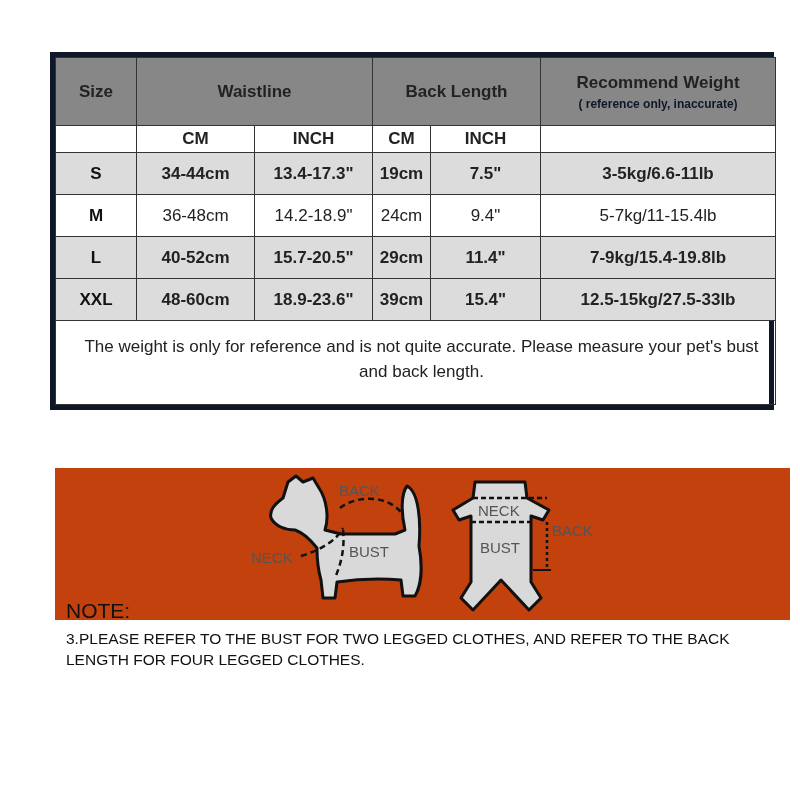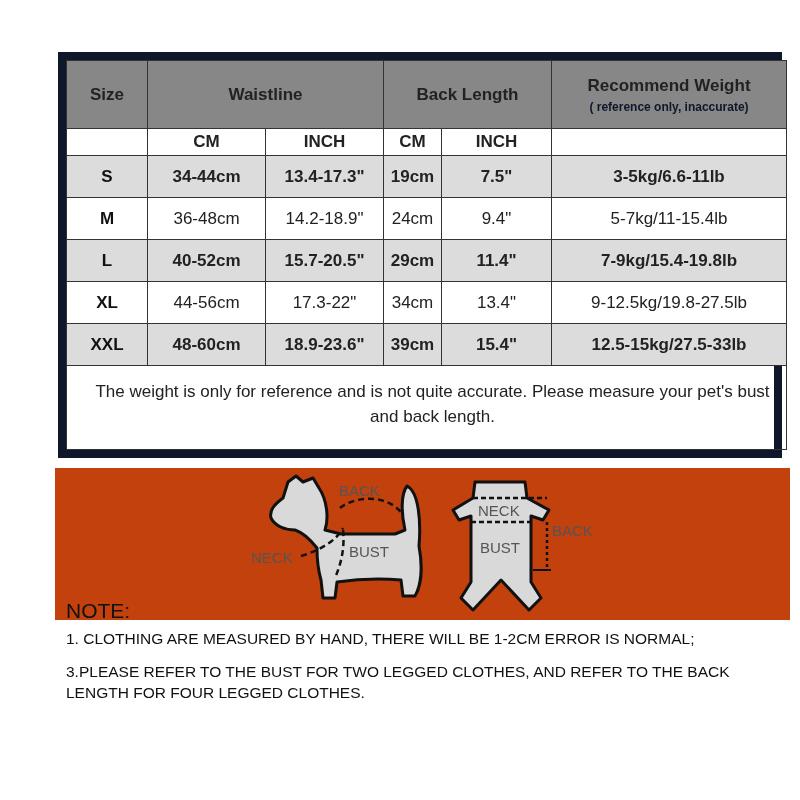--- a/index.html
+++ b/index.html
@@ -1,21 +1,21 @@
 <!DOCTYPE html>
 <html><head>
 <meta charset="utf-8">
 <style>
   * { box-sizing: border-box; margin: 0; padding: 0; }
   html, body { width: 800px; height: 800px; background: #ffffff; overflow: hidden; }
   body { position: relative; font-family: "Liberation Sans", sans-serif; color: #222; }
 
   .size-table-wrap {
-    position: absolute; left: 58px; top: 52px; width: 724px;
-    border: 8px solid #0f172a;
+    position: absolute; left: 50px; top: 52px; width: 724px;
+    border: 5px solid #0f172a;
   }
   table.size-table { width: 100%; border-collapse: collapse; table-layout: fixed; }
   table.size-table td, table.size-table th {
     border: 1.5px solid #333; text-align: center; vertical-align: middle;
     font-size: 17px; color: #222;
   }
   .hdr th { background: #878787; font-weight: bold; font-size: 18px; height: 68px; color: #1a1a1a; }
   .hdr .weight-sub { display: block; color: #0f172a; font-size: 12px; font-weight: bold; margin-top: 4px; }
   .unit-row th { background: #ffffff; font-weight: bold; font-size: 17px; height: 27px; color: #111; }
   .data-row td { height: 42px; }
@@ -85,28 +85,20 @@
       <td>5-7kg/11-15.4lb</td>
     </tr>
     <tr class="data-row shade">
       <td class="size-cell">L</td>
       <td>40-52cm</td>
       <td>15.7-20.5"</td>
       <td>29cm</td>
       <td>11.4"</td>
       <td>7-9kg/15.4-19.8lb</td>
     </tr>
-    <tr class="data-row plain">
-      <td class="size-cell">XL</td>
-      <td>44-56cm</td>
-      <td>17.3-22"</td>
-      <td>34cm</td>
-      <td>13.4"</td>
-      <td>9-12.5kg/19.8-27.5lb</td>
-    </tr>
     <tr class="data-row shade">
       <td class="size-cell">XXL</td>
       <td>48-60cm</td>
       <td>18.9-23.6"</td>
       <td>39cm</td>
       <td>15.4"</td>
       <td>12.5-15kg/27.5-33lb</td>
     </tr>
     <tr class="note-row">
       <td colspan="6">The weight is only for reference and is not quite accurate. Please measure your pet's bust and back length.</td>
@@ -142,15 +134,14 @@
       <line x1="478" y1="102" x2="496" y2="102" stroke="#111" stroke-width="2"></line>
     </g>
     <text x="423" y="48" font-size="15" fill="#555" font-family="Liberation Sans, sans-serif">NECK</text>
     <text x="425" y="85" font-size="15" fill="#555" font-family="Liberation Sans, sans-serif">BUST</text>
     <text x="497" y="68" font-size="15" fill="#555" font-family="Liberation Sans, sans-serif">BACK</text>
   </svg>
   <div class="note-title">NOTE:</div>
 </div>
 
 <div class="notes">
-  <p>1. CLOTHING ARE MEASURED BY HAND, THERE WILL BE 1-2CM ERROR IS NORMAL;</p>
   <p>3.PLEASE REFER TO THE BUST FOR TWO LEGGED CLOTHES, AND REFER TO THE BACK LENGTH FOR FOUR LEGGED CLOTHES.</p>
 </div>
 
 </body></html>

